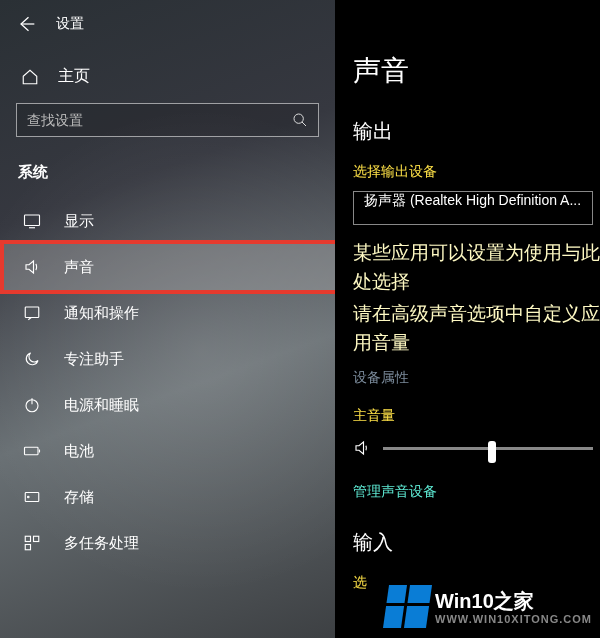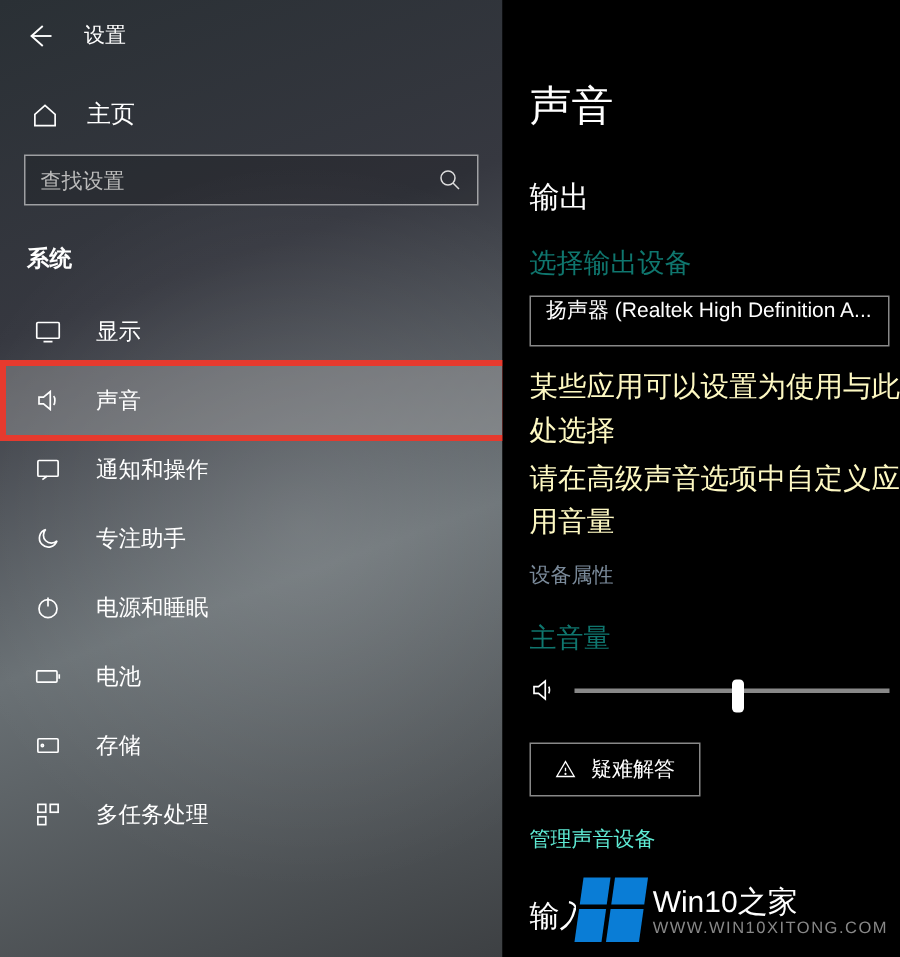--- a/index.html
+++ b/index.html
@@ -63,41 +63,41 @@
     .content {
       width: 265px;
       height:100%;
       background:#000;
       padding: 52px 0 0 18px;
       color:#fff;
       position:relative;
     }
     .page-title { font-size:28px; font-weight:400; margin-bottom:28px; }
     .sub-title { font-size:20px; font-weight:400; margin-bottom:18px; }
-    .field-label { font-size:18px; color:#0f766e; margin-bottom:10px; }
+    .field-label { font-size:14px; color:#fde047; margin-bottom:10px; }
     .dropdown {
       border:1px solid #888; height:34px; display:flex; 
       padding:0 10px; font-size:14px; color:#fff; margin-bottom:14px;
       width: 240px;
     }
     .help-text { font-size:19px; color:#fef9c3; line-height:1.5; margin-bottom:4px; }
     .link-text { font-size:14px; color:#7a8a9a; margin:12px 0 20px 0; }
     .slider-row { display:flex; align-items:center; gap:12px; margin: 14px 0 26px 0; width:240px;}
     .slider-track { flex:1; height:3px; background:#888; position:relative; }
     .slider-thumb { position:absolute; top:-6px; width:8px; height:22px; background:#fff; border-radius:3px; }
     .btn {
       display:inline-flex; align-items:center; gap:10px;
       border:1px solid #888; padding:8px 16px; font-size:14px; color:#fff;
       background:#000;
     }
     .manage-link { font-size:14px; color:#5eead4; margin:20px 0 28px 0; }
     .watermark {
       position:absolute; right:6px; bottom:6px;
       display:flex; align-items:center; gap:6px;
-      font-size:20px; font-weight:400; color:#fff;
+      font-size:20px; font-weight:700; color:#fff;
       background:#000; padding:4px 2px;
     }
     .winlogo { display:grid; grid-template-columns: 18px 22px; grid-template-rows: 18px 22px; gap:3px; transform: skewX(-8deg);}
     .winlogo div { background:#0a7dd6; }
     .wm-sub { font-size:11px; color:#888; letter-spacing:1px; display:block; margin-top:-2px;}
     svg { display:block; }
   </style>
 </head>
 <body>
 
@@ -239,30 +239,20 @@
         <svg width="18" height="18" viewBox="0 0 24 24" fill="none" stroke="currentColor" stroke-width="1.5">
             <path d="M4 9v6h4l6 5V4L8 9H4z"></path>
             <path d="M17 9c1 1 1 5 0 6"></path>
           </svg>
       </span>
       <div class="slider-track">
         <div class="slider-thumb" style="left:50%"></div>
       </div>
     </div>
 
-    <div class="btn">
-      <span>
-        <svg width="14" height="14" viewBox="0 0 24 24" fill="none" stroke="currentColor" stroke-width="1.5">
-            <path d="M12 3 L22 20 H2 Z"></path>
-            <path d="M12 10v4"></path>
-            <circle cx="12" cy="17" r="0.5" fill="currentColor"></circle>
-          </svg>
-      </span>
-      <span>疑难解答</span>
-    </div>
 
     <div class="manage-link">管理声音设备</div>
 
     <div class="sub-title">输入</div>
     <div class="field-label">选</div>
   </div>
 </div>
 
 <div class="watermark">
   <div class="winlogo">

